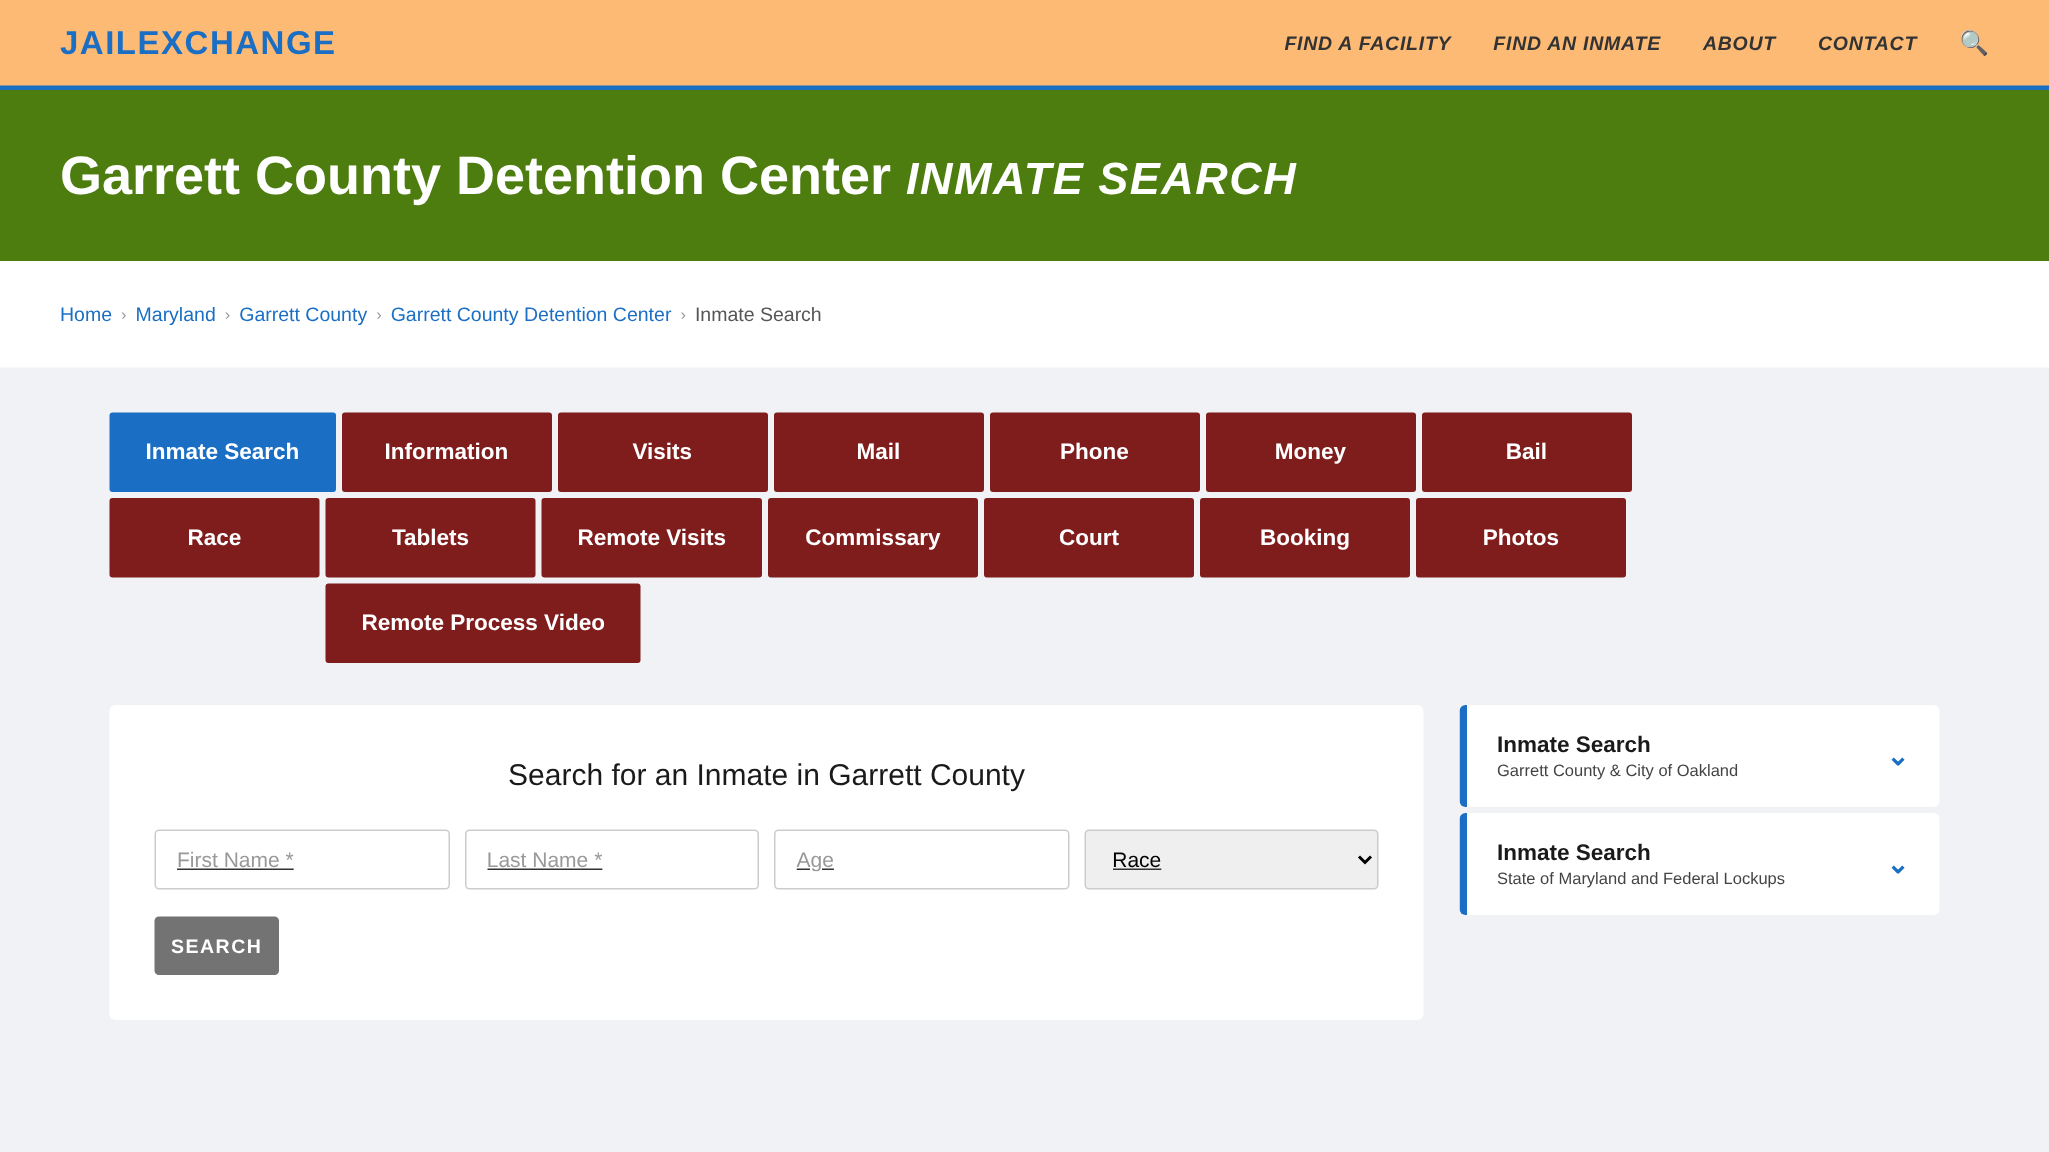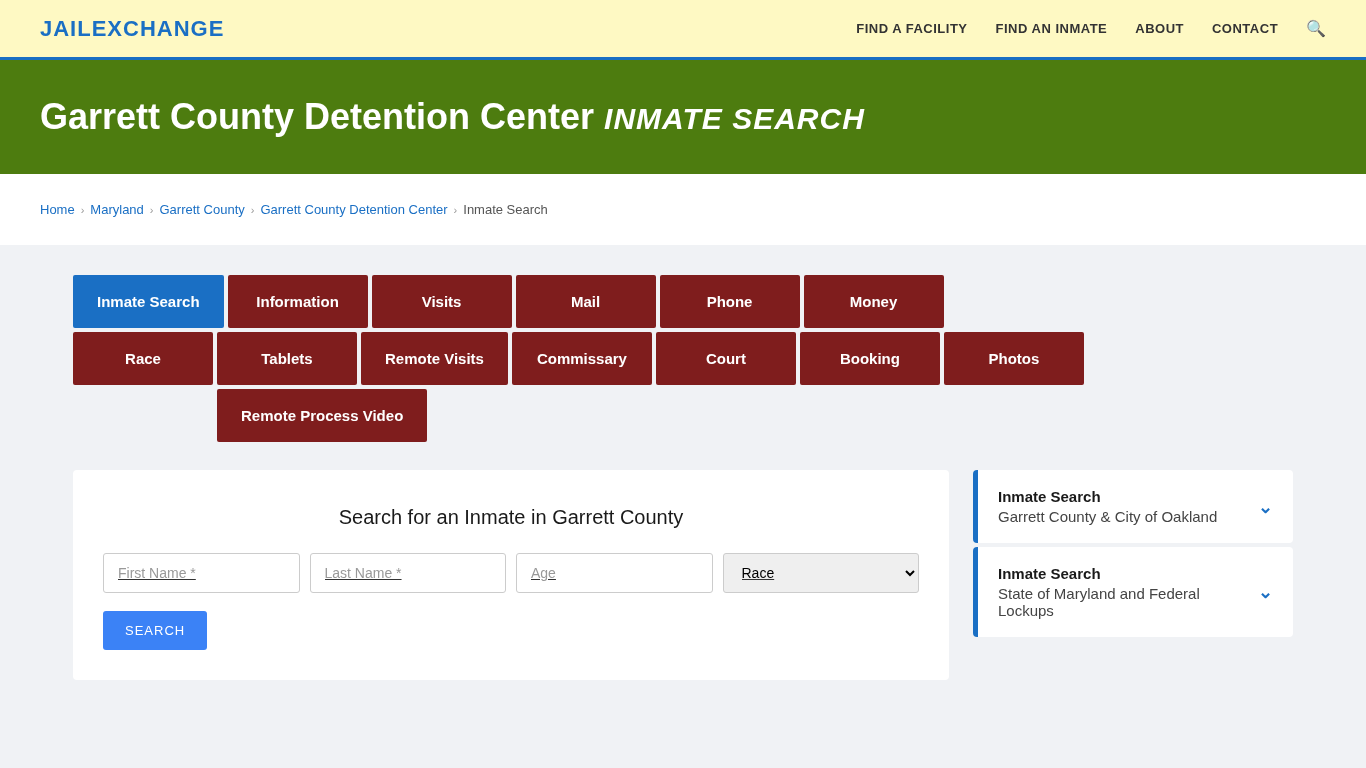--- a/index.html
+++ b/index.html
@@ -1,20 +1,20 @@
 <!DOCTYPE html>
 <html><head>
   <meta charset="utf-8">
   <style>
     * { box-sizing: border-box; margin: 0; padding: 0; }
     body { font-family: Arial, sans-serif; background: #f0f2f5; color: #333; }
 
     
     .navbar {
-      background: #fef9c3;
+      background: #fdba74;
       border-bottom: 3px solid #1a6fc4;
       display: flex;
       align-items: center;
       justify-content: space-between;
       padding: 0 40px;
       height: 60px;
     }
     .logo {
       font-size: 22px;
       font-weight: 900;
@@ -29,20 +29,21 @@
       align-items: center;
       gap: 28px;
     }
     .nav-links a {
       text-decoration: none;
       color: #333;
       font-size: 13px;
       font-weight: 700;
       letter-spacing: 0.5px;
       text-transform: uppercase;
+      font-style: italic;
     }
     .search-icon {
       font-size: 16px;
       color: #333;
       cursor: pointer;
     }
 
     
     .hero {
       background: #4d7c0f;
@@ -147,26 +148,26 @@
     .search-fields select {
       padding: 10px 14px;
       border: 1px solid #ccc;
       border-radius: 3px;
       font-size: 14px;
       flex: 1;
       min-width: 100px;
     }
     .search-fields input::placeholder { color: #999; }
     .search-btn {
-      background: #3b82f6;
+      background: #737373;
       color: #fff;
       border: none;
-      padding: 12px 22px;
+      padding: 12px 11px;
       font-size: 13px;
-      font-weight: 400;
+      font-weight: 700;
       letter-spacing: 1px;
       text-transform: uppercase;
       border-radius: 3px;
       cursor: pointer;
     }
 
     
     .sidebar {
       width: 320px;
       flex-shrink: 0;
@@ -189,21 +190,21 @@
       font-size: 14px;
     }
     .sidebar-card-title .line1 {
       font-weight: 700;
       color: #1a1a1a;
       font-size: 15px;
     }
     .sidebar-card-title .line2 {
       font-weight: 400;
       color: #444;
-      font-size: 15px;
+      font-size: 11px;
       margin-top: 3px;
     }
     .chevron-icon {
       font-size: 18px;
       color: #1a6fc4;
       font-weight: 700;
     }
   </style>
 </head>
 <body>
@@ -244,20 +245,21 @@
 <div class="main-wrapper">
 
   <div class="tabs-section">
     <div class="tabs-row">
       <button class="tab-btn active">Inmate Search</button>
       <button class="tab-btn teal">Information</button>
       <button class="tab-btn teal">Visits</button>
       <button class="tab-btn teal">Mail</button>
       <button class="tab-btn teal">Phone</button>
       <button class="tab-btn teal">Money</button>
+      <button class="tab-btn teal">Bail</button>
     </div>
     <div class="tabs-row">
       <button class="tab-btn teal">Race</button>
       <button class="tab-btn teal">Tablets</button>
       <button class="tab-btn teal">Remote Visits</button>
       <button class="tab-btn teal">Commissary</button>
       <button class="tab-btn teal">Court</button>
       <button class="tab-btn teal">Booking</button>
       <button class="tab-btn teal">Photos</button>
     </div>

